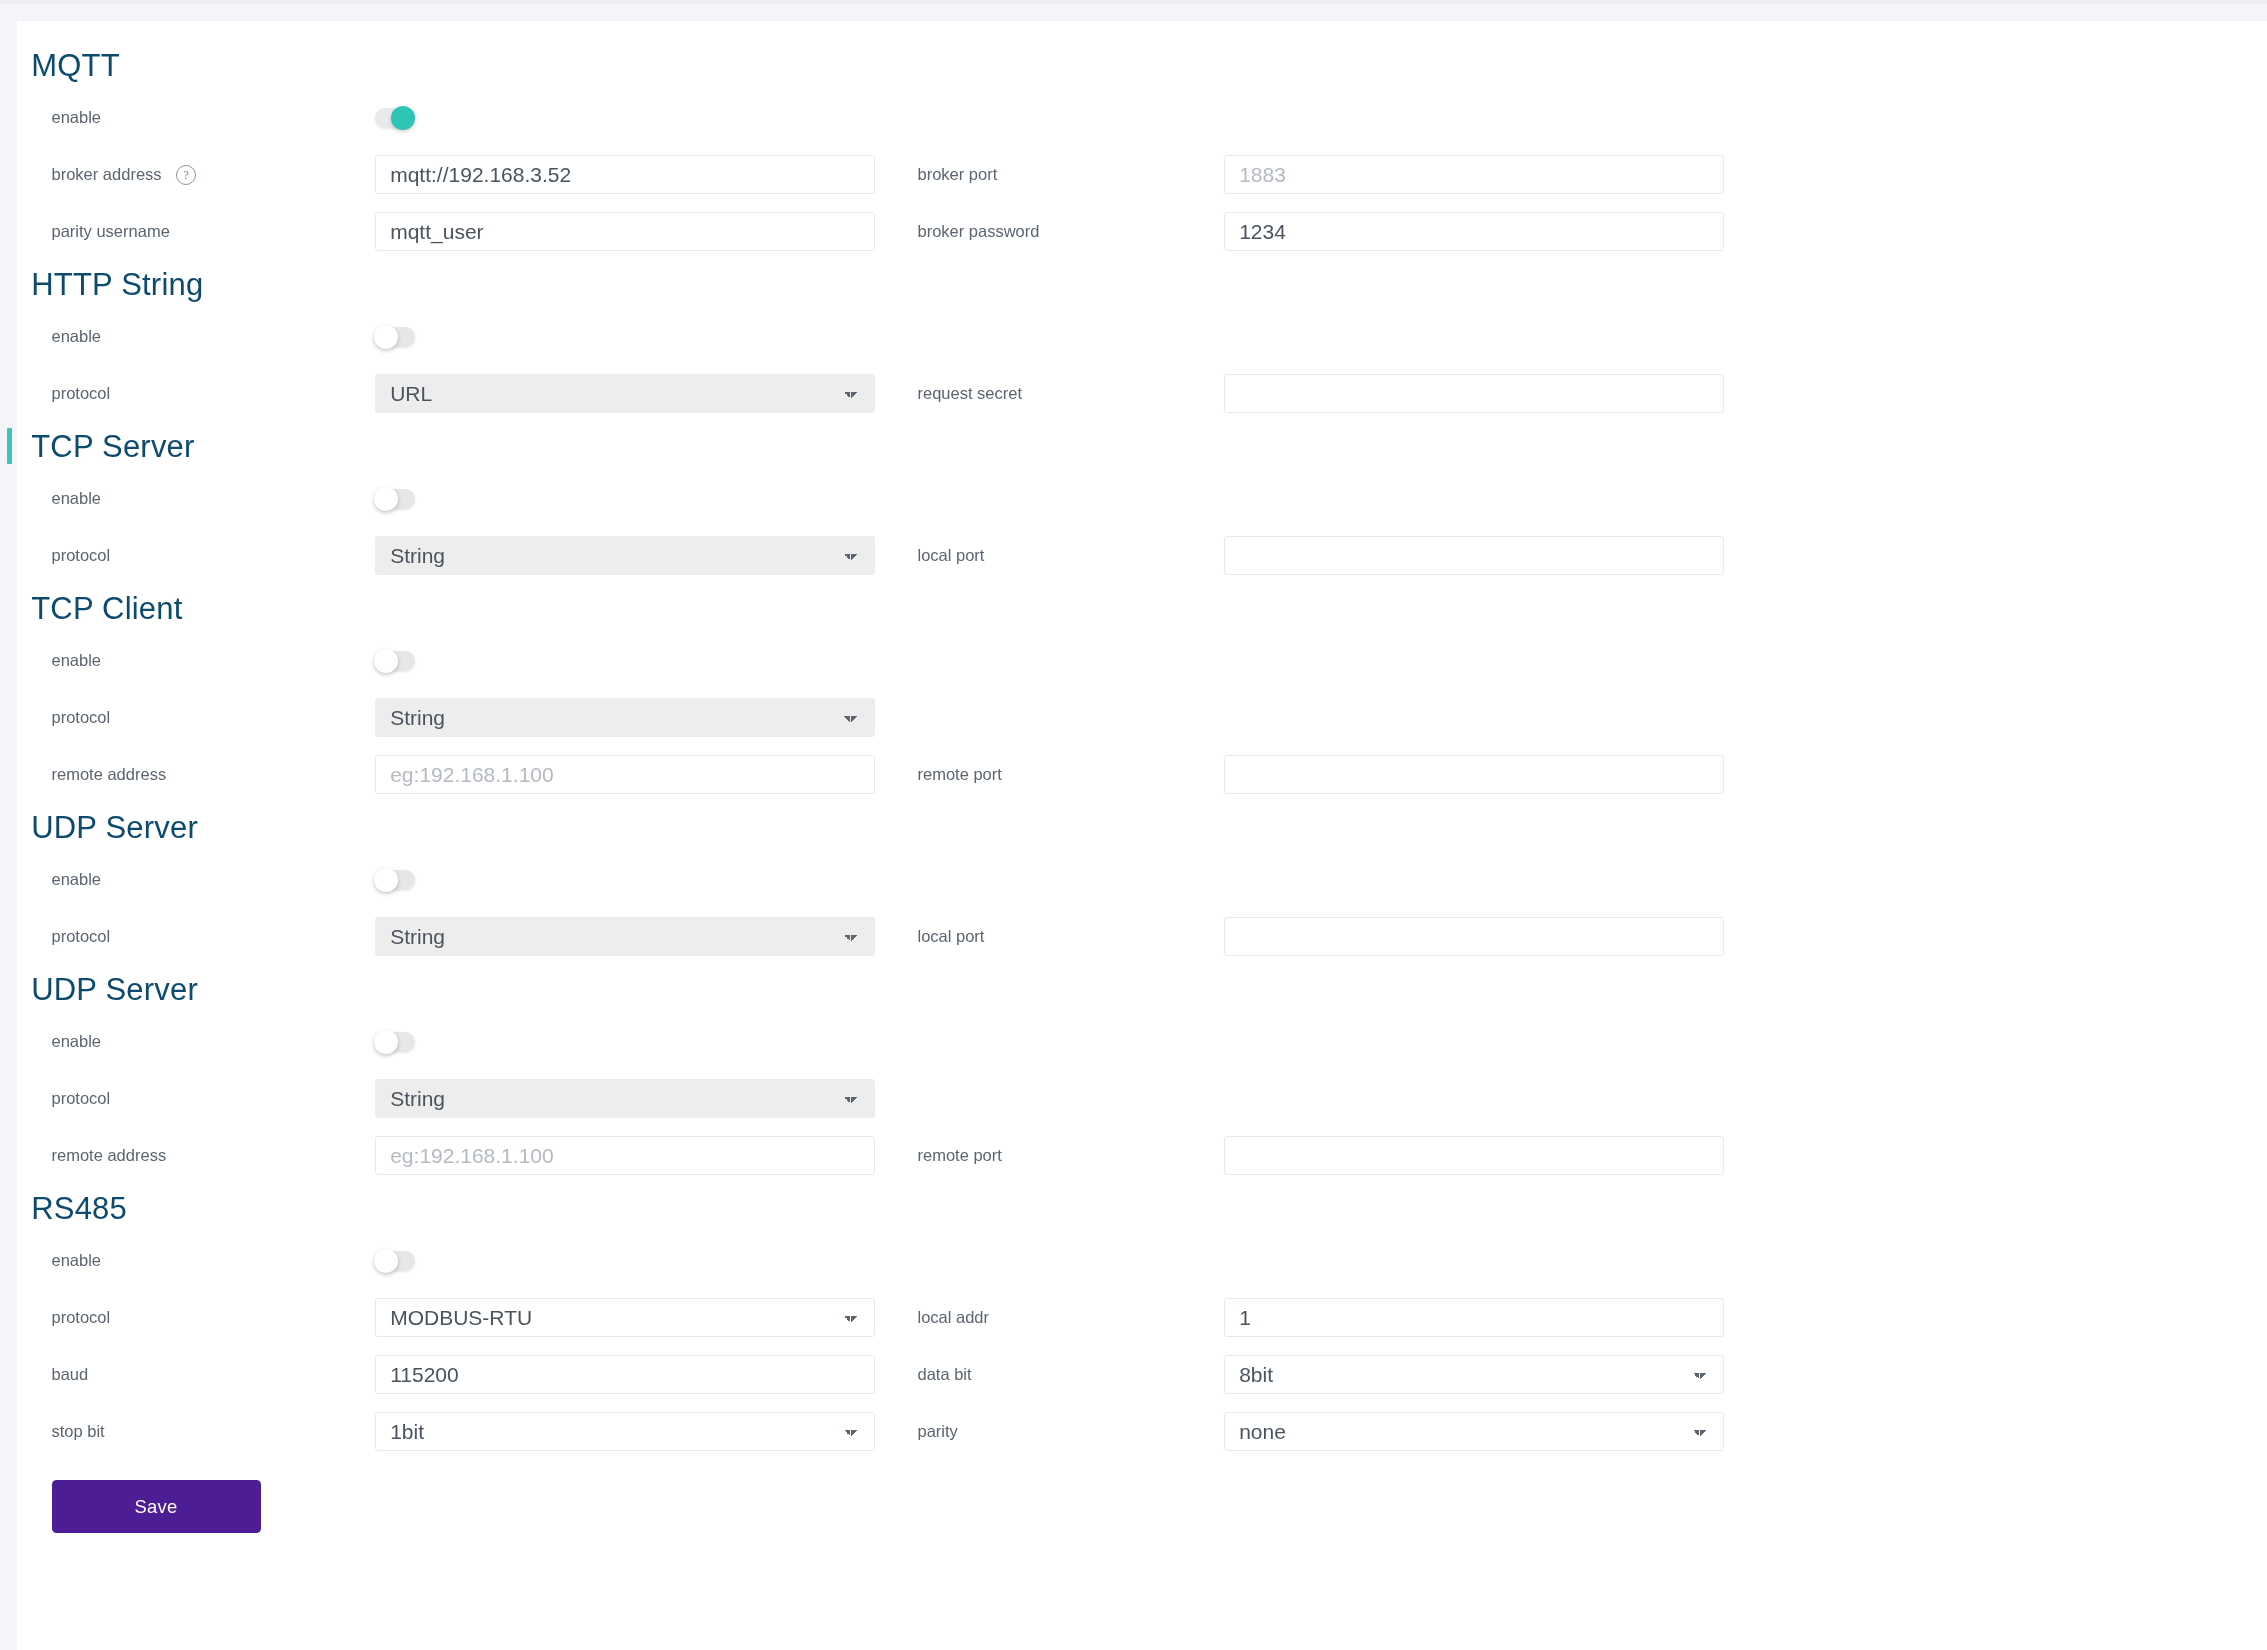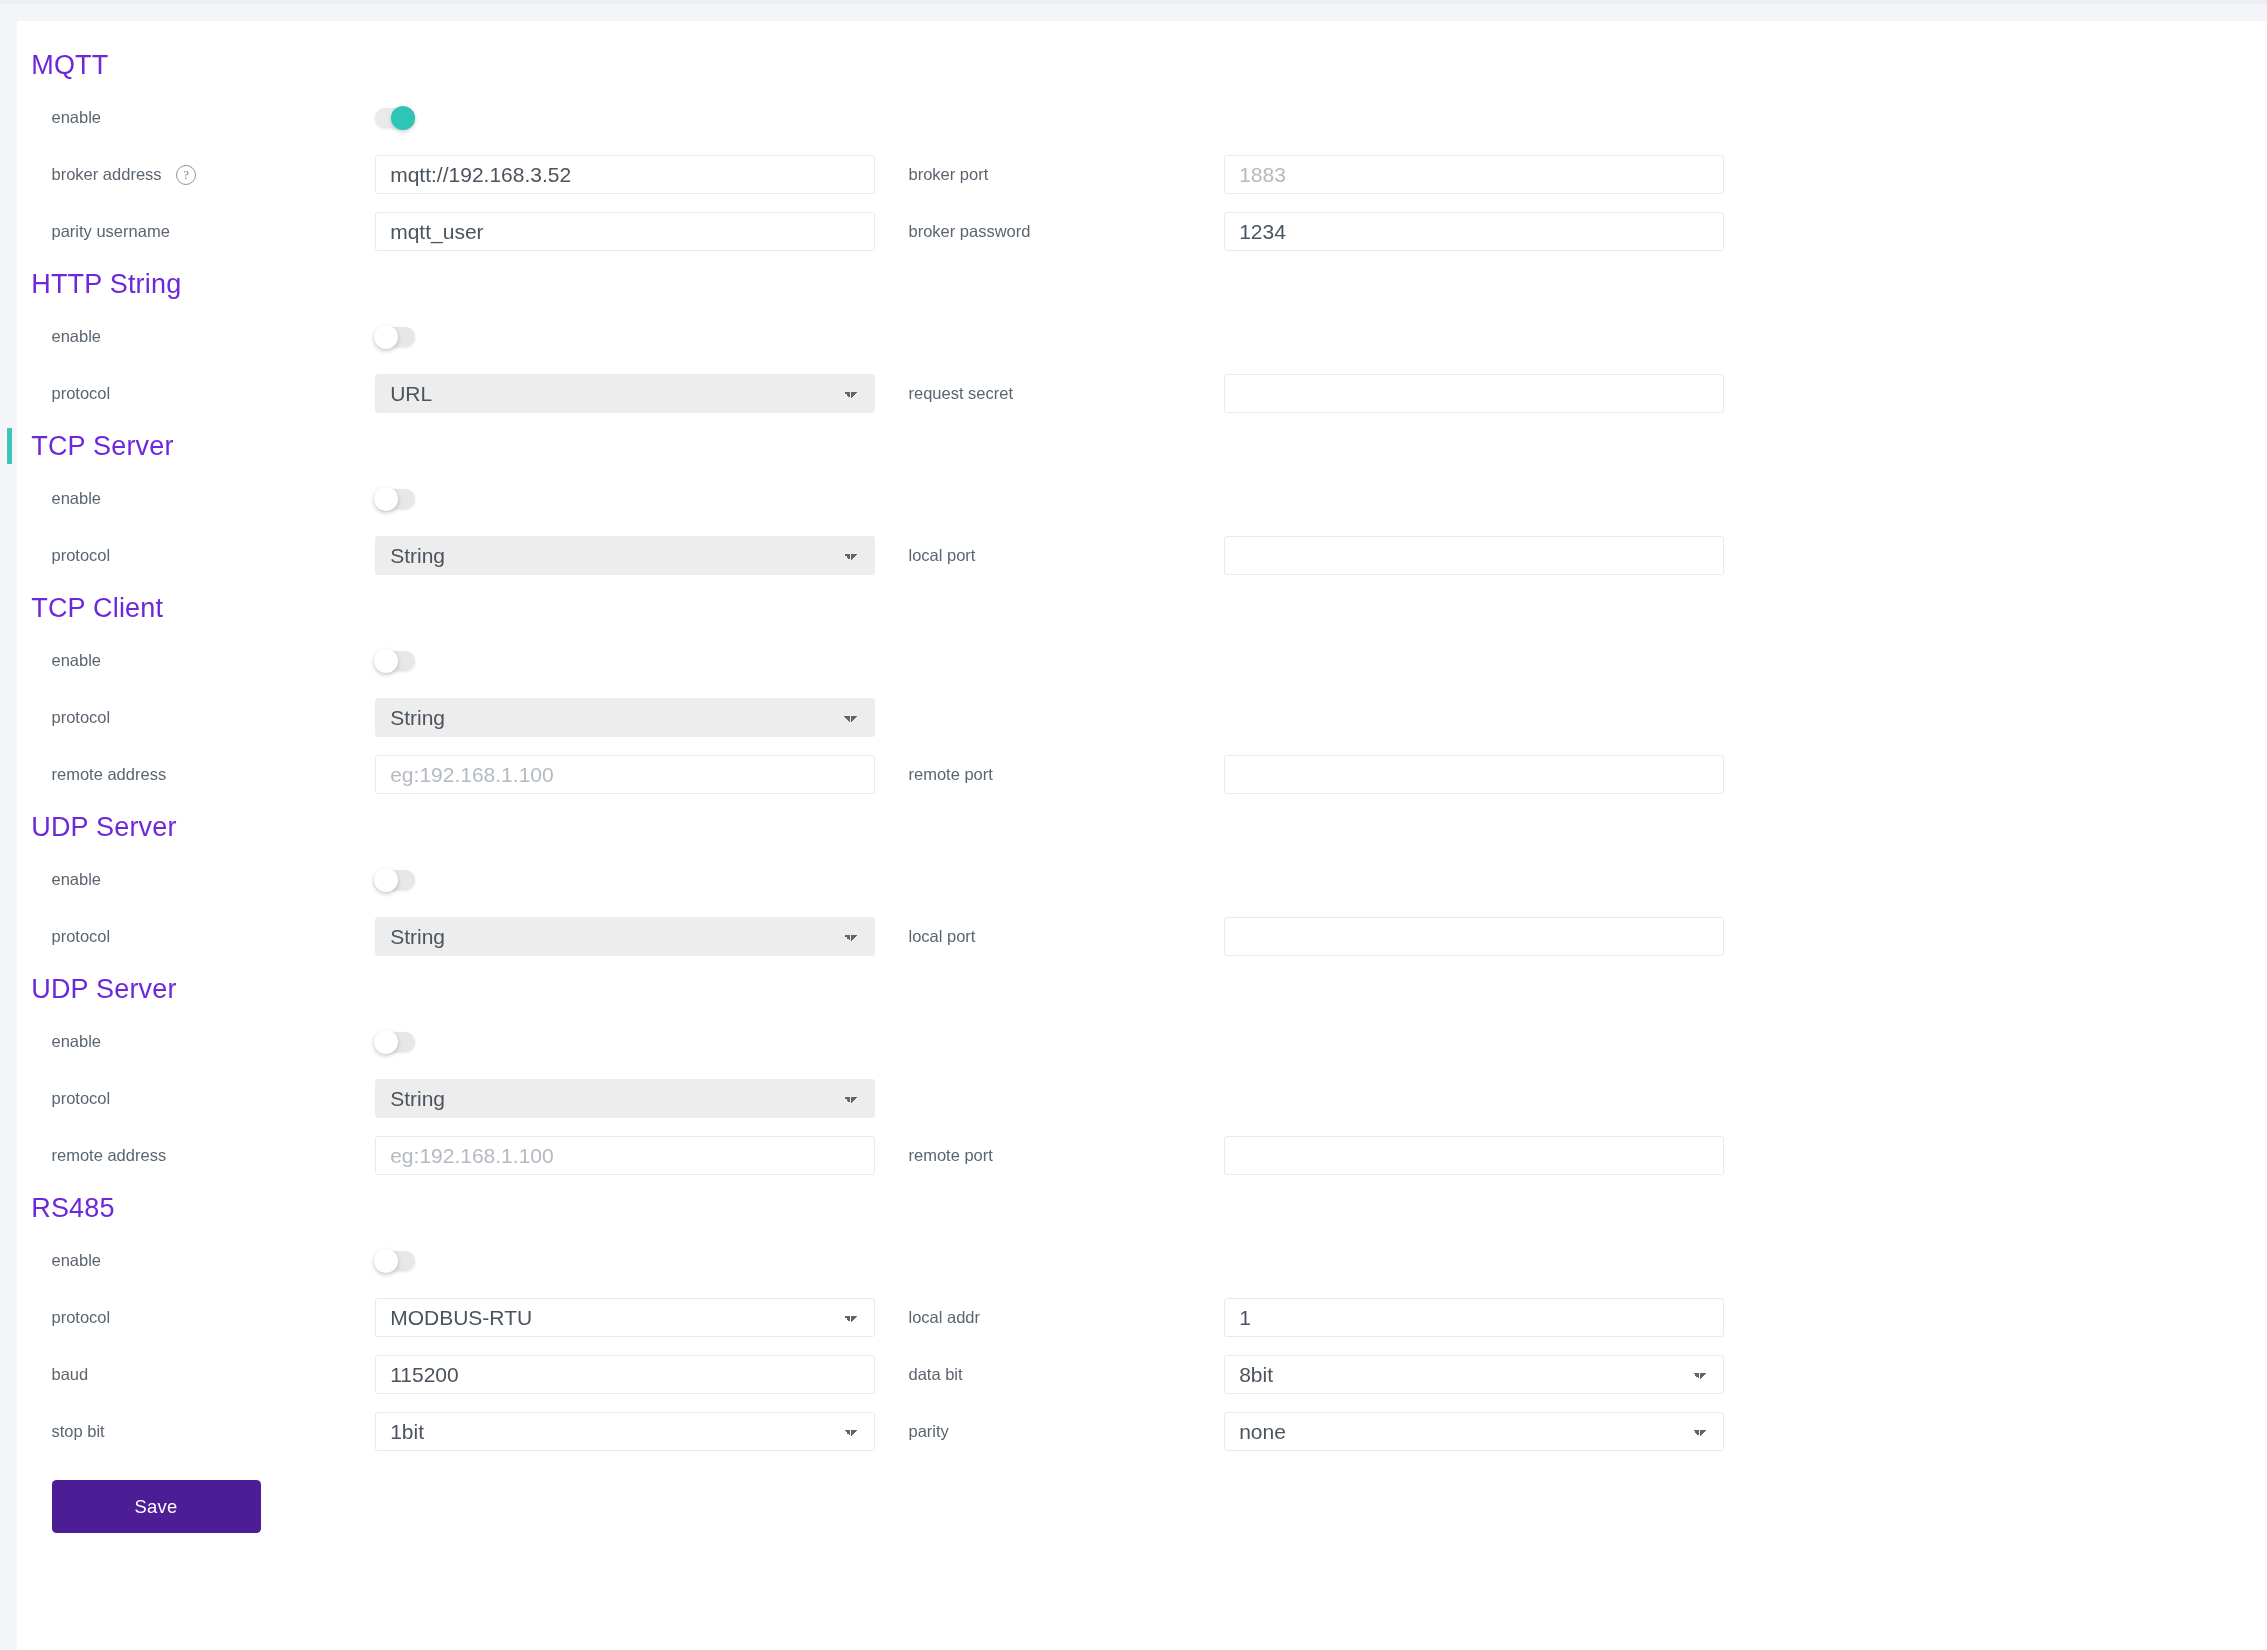--- a/index.html
+++ b/index.html
@@ -24,23 +24,23 @@
     left: 16.5px; top: 21px; right: 0; bottom: 0;
     background: #ffffff;
   }
   .card-inner {
     position: relative;
     padding: 0 0 0 0;
   }
 
   
   .section-title {
-    font-size: 27px;
+    font-size: 31px;
     font-weight: 400;
-    color: #6d28d9;
+    color: #0c4a6e;
     letter-spacing: 0.2px;
     margin: 0;
     padding: 0 0 0 14.7px;
     line-height: 1;
   }
   .sec-head {
     position: relative;
     height: 48px;
     display: flex;
     align-items: center;
@@ -68,21 +68,21 @@
     padding-left: 35px;
     font-size: 16.5px;
     color: #5b6570;
     font-weight: 400;
     display: flex;
     align-items: center;
     gap: 14.7px;
   }
   .label.right-col {
     width: 349px;
-    padding-left: 34px;
+    padding-left: 43px;
   }
 
   .help-icon {
     width: 20px; height: 20px;
     border: 1.5px solid #8b949d;
     border-radius: 50%;
     color: #7c858e;
     font-size: 13px;
     line-height: 17.4px;
     text-align: center;

